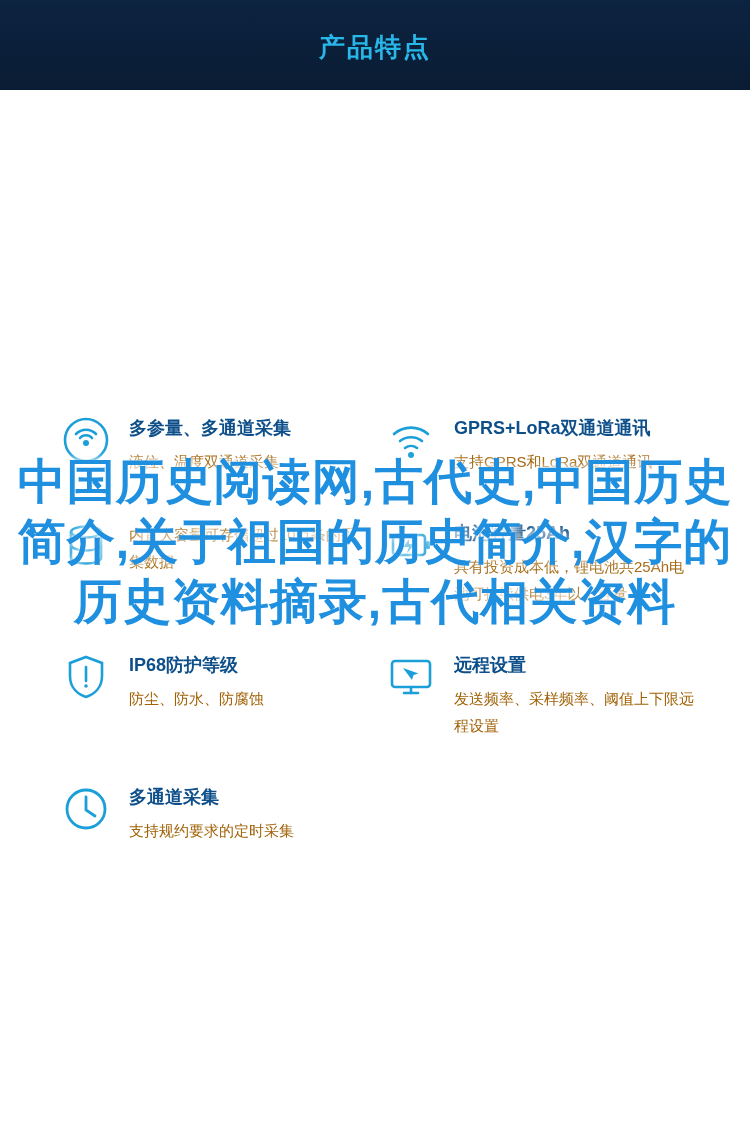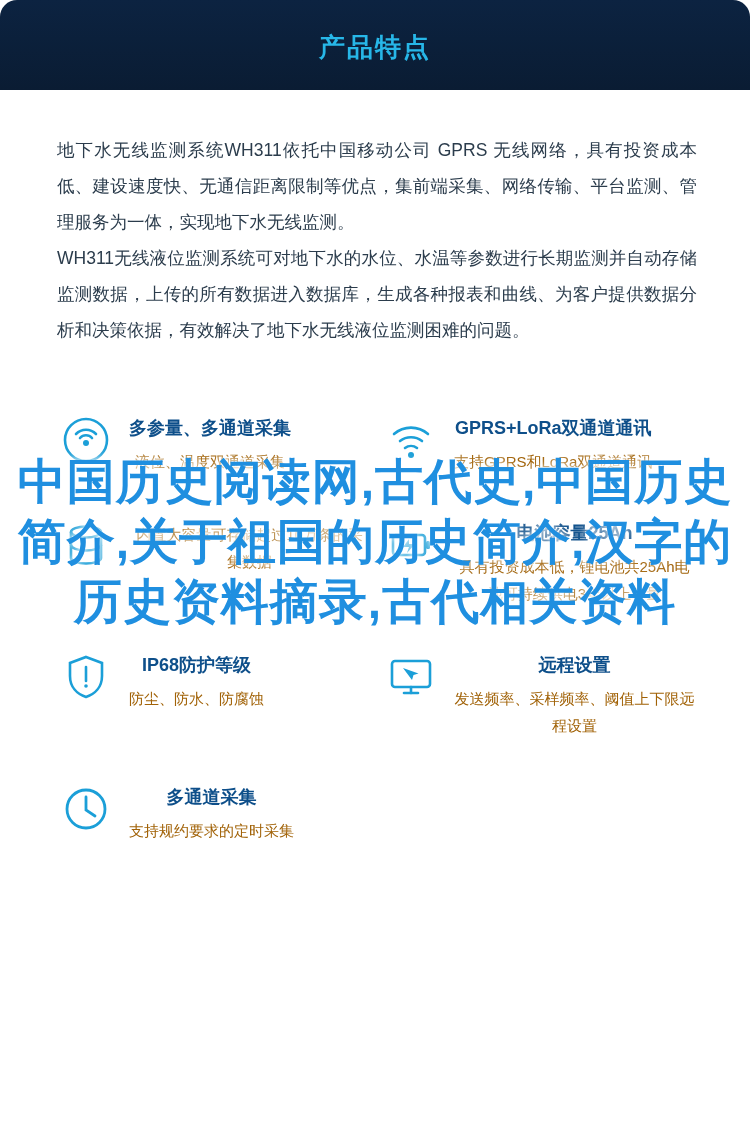--- a/index.html
+++ b/index.html
@@ -9,21 +9,20 @@
   }
   body {
     font-family: "Liberation Sans", sans-serif;
   }
   .page {
     position: relative;
     width: 750px;
     height: 1138px;
     overflow: hidden;
     background: #ffffff;
-    border-radius: 17px;
   }
 
   
   .banner {
     position: absolute;
     left: 0;
     top: 0;
     width: 750px;
     height: 90px;
     background: #0b1f3a;
@@ -55,21 +54,20 @@
   .desc p {
     margin: 0;
   }
 
   
   .features {
     position: absolute;
     left: 57px;
     top: 414px;
     width: 650px;
-    text-align: center;
   }
   .frow {
     display: flex;
     margin-bottom: 44px;
   }
   .fcell {
     display: flex;
     width: 325px;
     box-sizing: border-box;
     padding-right: 12px;
@@ -127,24 +125,20 @@
 </style>
 </head>
 <body>
 
 <div class="page">
 
   <div class="banner">
     <div class="banner-title">产品特点</div>
   </div>
 
-  <div class="desc">
-    <p>地下水无线监测系统WH311依托中国移动公司 GPRS 无线网络，具有投资成本低、建设速度快、无通信距离限制等优点，集前端采集、网络传输、平台监测、管理服务为一体，实现地下水无线监测。</p>
-    <p>WH311无线液位监测系统可对地下水的水位、水温等参数进行长期监测并自动存储监测数据，上传的所有数据进入数据库，生成各种报表和曲线、为客户提供数据分析和决策依据，有效解决了地下水无线液位监测困难的问题。</p>
-  </div>
 
   <div class="features">
 
     <div class="frow">
       <div class="fcell">
         <div class="ficon">
           <svg width="52" height="52" viewBox="0 0 52 52" fill="none" stroke="#1b9fd8" stroke-width="2.6">
             <circle cx="26" cy="26" r="21"></circle>
             <circle cx="26" cy="29" r="3" fill="#1b9fd8" stroke="none"></circle>
             <path d="M20 24a8 8 0 0 1 12 0" stroke-linecap="round"></path>

